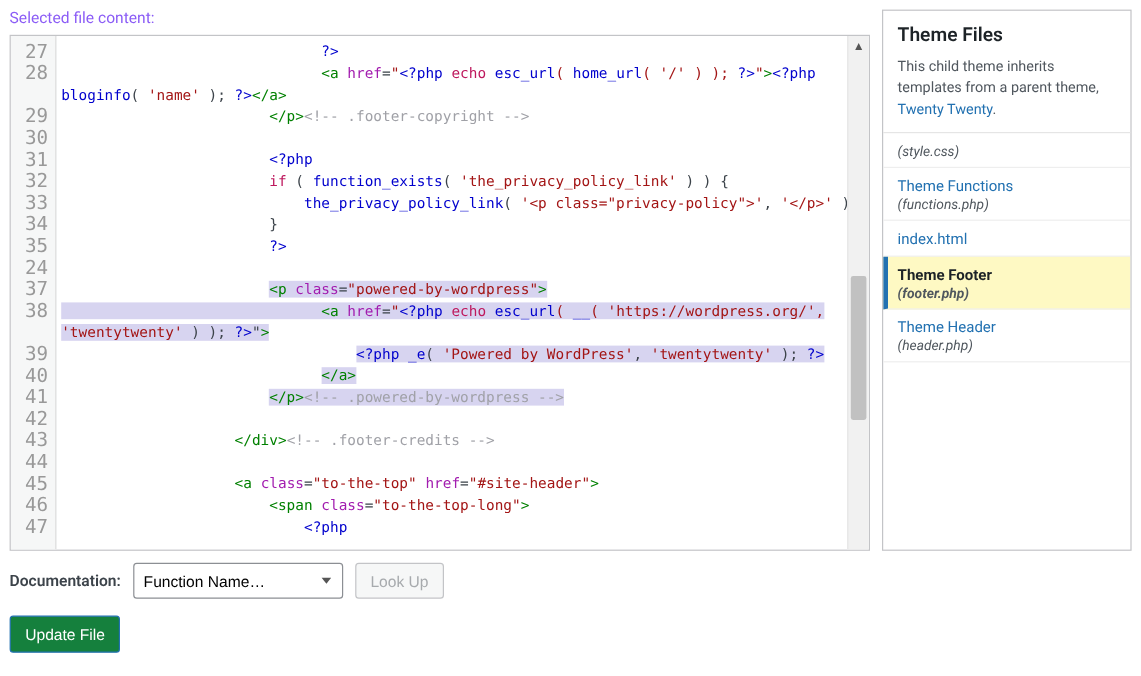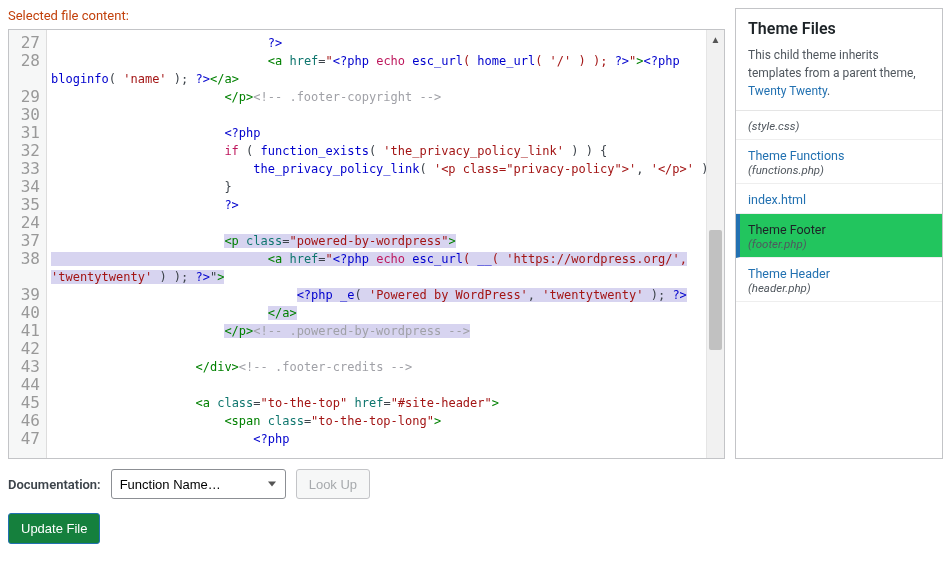--- a/index.html
+++ b/index.html
@@ -1,43 +1,43 @@
 <!DOCTYPE html>
 <html><head>
 <meta charset="utf-8">
 <style>
   * { box-sizing: border-box; margin: 0; padding: 0; }
   body { font-family: -apple-system, BlinkMacSystemFont, "Segoe UI", Roboto, sans-serif; font-size: 13px; color: #3c434a; background: #fff; }
   .wrap { display: flex; flex-direction: column; width: 951px; height: 563px; padding: 8px; }
   .top-row { display: flex; gap: 10px; align-items: stretch; }
   .editor-col { flex: 1; display: flex; flex-direction: column; }
-  .editor-title { font-size: 13px; font-weight: 400; margin-bottom: 6px; color: #c2410c; }
+  .editor-title { font-size: 13px; font-weight: 400; margin-bottom: 6px; color: #8b5cf6; }
   .editor-box { border: 1px solid #c3c4c7; height: 430px; position: relative; background: #fff; display: flex; overflow: hidden; }
   .gutter { width: 38px; background: #f6f7f7; border-right: 1px solid #ddd; text-align: right; font-family: Menlo, Consolas, monospace; font-size: 16px; color: #999; padding: 4px 6px 4px 0; line-height: 18px; }
   .codearea { flex: 1; font-family: Menlo, Consolas, monospace; font-size: 12px; line-height: 18px; padding: 4px 0 4px 4px; white-space: pre; overflow: hidden; position: relative; }
   .line { height: 18px; }
   .sel { background: #d7d4f0; }
   .tag { color: #008000; }
-  .attr { color: #0f766e; }
+  .attr { color: #a21caf; }
   .str { color: #a31515; }
   .php { color: #0000cd; }
   .fn { color: #0000cd; }
   .kw { color: #be185d; }
   .cmt { color: #a0a1a7; }
   .scrolltrack { position: absolute; right: 0; top: 0; bottom: 0; width: 18px; background: #f1f1f1; border-left: 1px solid #e5e5e5; }
   .scroll-up { position: absolute; top: 0; left: 0; right: 0; height: 18px; display:flex; align-items:center; justify-content:center; font-size:10px; color:#555; }
   .scroll-thumb { position: absolute; left: 2px; right: 2px; top: 200px; height: 120px; background: #c1c1c1; border-radius: 2px; }
   .side-col { width: 208px; border: 1px solid #c3c4c7; display: flex; flex-direction: column; }
   .side-head { font-size: 16px; font-weight: 600; padding: 10px 12px 8px; color: #1d2327; }
   .side-body { padding: 0 12px 10px; font-size: 12px; color: #50575e; line-height: 1.5; border-bottom:1px solid #e5e5e5; }
   .side-body a { color: #2271b1; text-decoration: none; }
   .filelist { flex: 1; overflow: auto; }
   .file { padding: 8px 12px 6px; font-size: 12.5px; color: #2271b1; cursor: pointer; border-bottom: 1px solid #eee; }
   .file .sub { font-style: italic; font-size: 11.5px; color: #50575e; }
-  .file.active { background: #22c55e; border-left: 4px solid #2271b1; padding-left: 8px; font-weight:400; color:#1d2327; }
+  .file.active { background: #fef9c3; border-left: 4px solid #2271b1; padding-left: 8px; font-weight:700; color:#1d2327; }
   .file.plain { color:#2271b1; }
   .bottom { margin-top: 10px; display: flex; align-items: center; gap: 10px; }
   .doclabel { font-weight: 600; font-size: 13px; text-align: center; }
   select.func { height: 30px; min-width: 175px; border: 1px solid #8c8f94; border-radius: 3px; padding: 0 28px 0 8px; font-size: 13px; background: #fff; appearance: none; }
   .select-wrap { position: relative; display:inline-block; }
   .select-wrap::after { content: ""; position:absolute; right:10px; top:50%; width:0;height:0;border-left:4px solid transparent;border-right:4px solid transparent;border-top:5px solid #555; transform:translateY(-50%); pointer-events:none;}
   .lookup { height: 30px; padding: 0 12px; border: 1px solid #c3c4c7; border-radius: 3px; background: #f6f7f7; color: #a7aaad; font-size: 13px; cursor: not-allowed; }
   .update-row { margin-top: 14px; }
   .update { background: #15803d; border: 1px solid #2271b1; color: #fff; font-size: 13px; padding: 7px 12px; border-radius: 3px; cursor: pointer; }
 </style>

